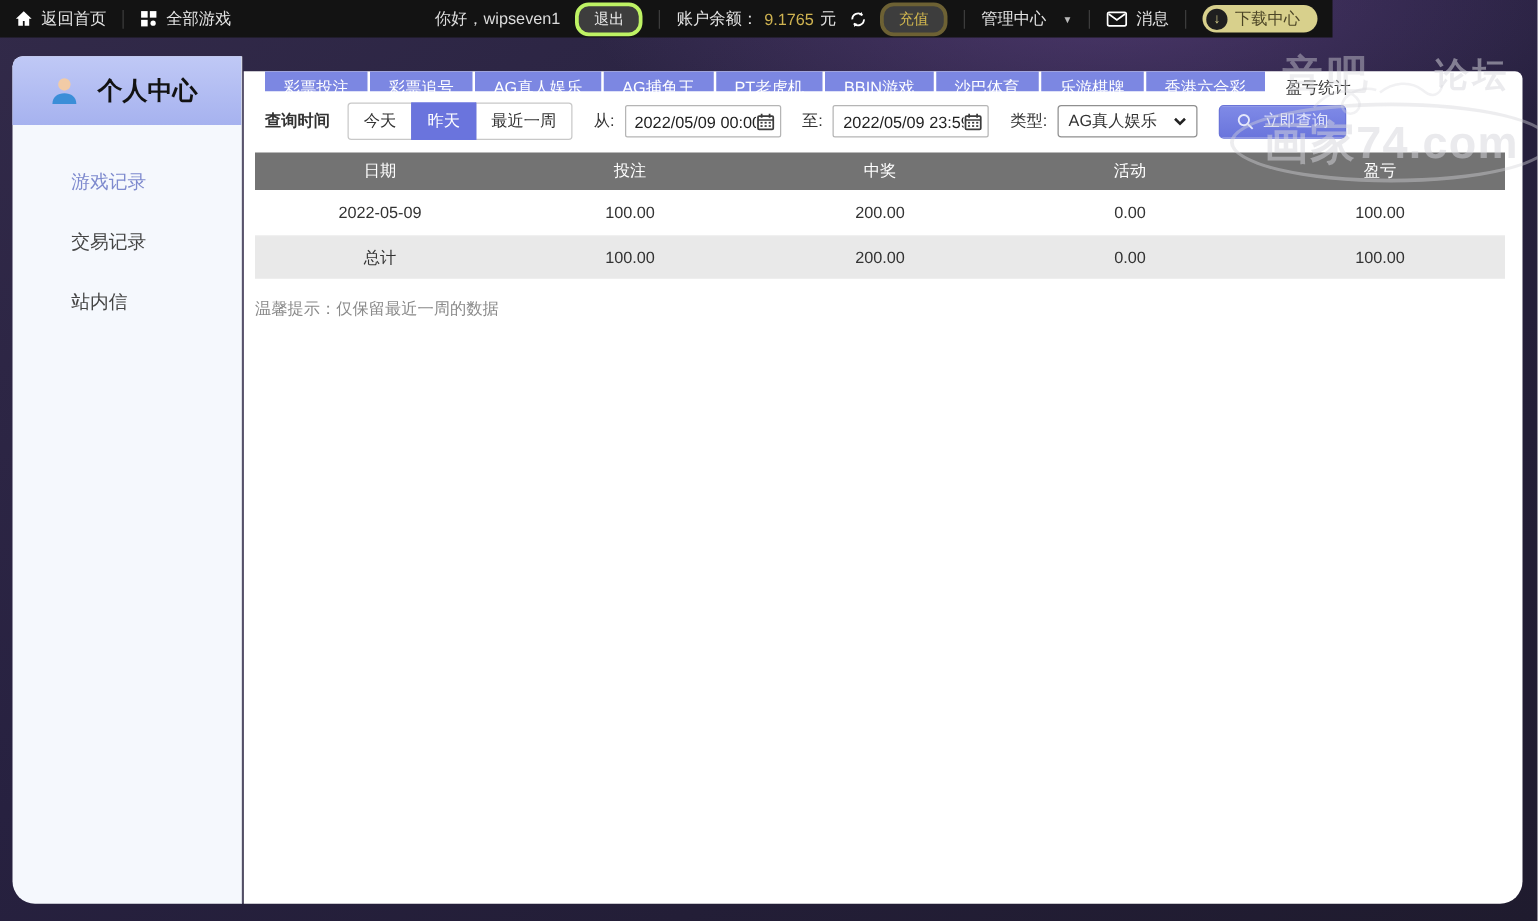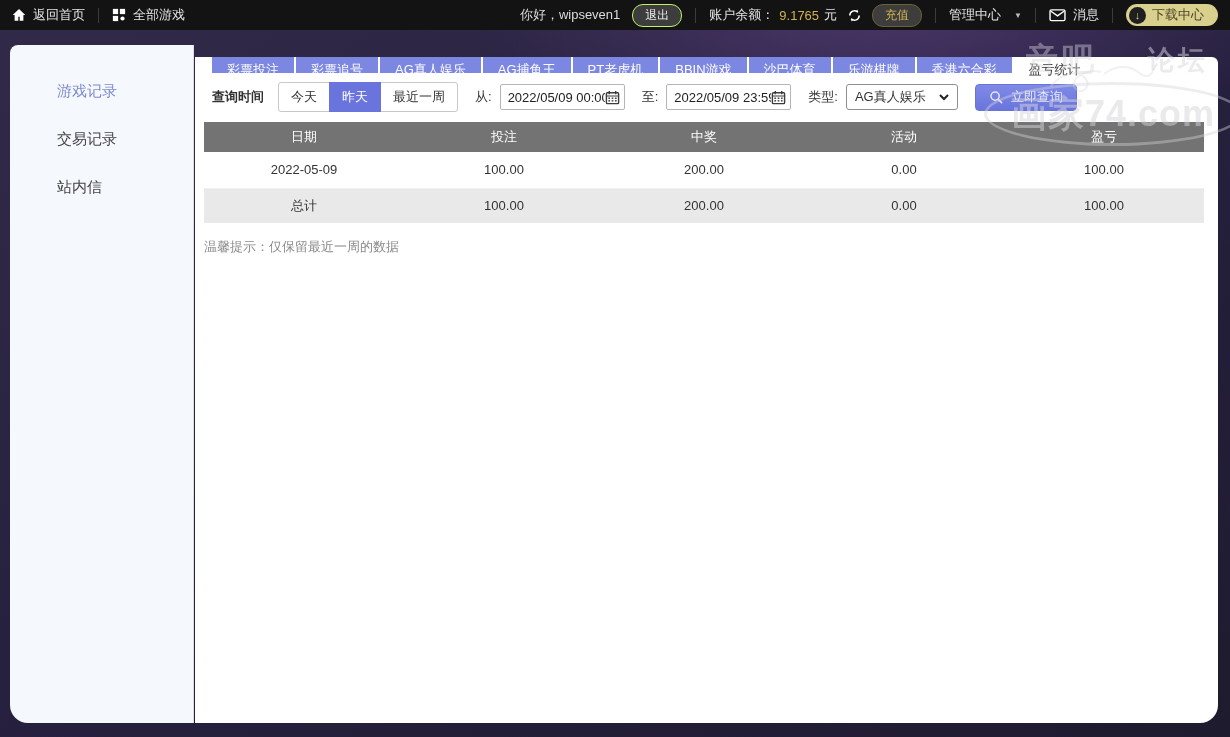--- a/index.html
+++ b/index.html
@@ -5,26 +5,26 @@
   * { margin:0; padding:0; box-sizing:border-box; }
   html,body { width:1230px; height:737px; }
   body {
     position:relative; overflow:hidden;
     font-family:"Liberation Sans","DejaVu Sans",sans-serif;
     background:
       radial-gradient(ellipse 600px 220px at 72% 0%, rgba(125,85,165,.40), transparent 70%),
       linear-gradient(150deg,#322a49 0%,#272140 45%,#1f1b2e 100%);
   }
   
-  .topbar { position:absolute; left:0; top:0; width:1230px; height:30px; background:#131313;
+  .topbar { position:absolute; left:0; top:0; width:1066px; height:30px; background:#131313;
     display:flex; align-items:center; color:#e4e4e4; font-size:13px; padding:0 12px; z-index:3; }
   .tb-item { display:flex; align-items:center; gap:7px; cursor:pointer; white-space:nowrap; }
   .vdiv { width:1px; height:15px; background:#3c3c3c; margin:0 13px; }
   .spacer { flex:1; }
-  .pill { background:#3d3d3d; border:1px solid #bef264; border-radius:11px; padding:2px 12px;
+  .pill { background:#3d3d3d; border:3px solid #bef264; border-radius:11px; padding:2px 12px;
     font-size:12px; color:#eee; cursor:pointer; }
   .pill.gold-pill { color:#d3b84f; border-color:#6d6134; }
   .gold { color:#cfb351; }
   .caret { color:#b9b9b9; font-size:8px; margin-left:6px; }
   .dl-pill { display:flex; align-items:center; gap:6px; background:#d8d08c; color:#4c4526;
     border-radius:12px; padding:2px 14px 2px 3px; font-size:13px; cursor:pointer; }
   .dl-circle { width:17px; height:17px; border-radius:50%; background:#1f1f1f; color:#d8d08c;
     display:flex; align-items:center; justify-content:center; font-size:11px; }
   
   .panel { position:absolute; left:10px; top:45px; width:1208px; height:678px; z-index:1; }
@@ -143,20 +143,29 @@
   <div class="vdiv"></div>
   <div class="dl-pill">
     <span class="dl-circle">↓</span>
     <span>下载中心</span>
   </div>
 </div>
 
 <div class="panel">
 
   <div class="sidebar">
+    <div class="side-header">
+      <span style="display:flex;">
+        <svg width="27" height="27" viewBox="0 0 24 24">
+            <circle cx="12" cy="7.6" r="4.4" fill="#f2cba6"></circle>
+            <path d="M3.5 21.5c0-5.2 3.7-7.7 8.5-7.7s8.5 2.5 8.5 7.7z" fill="#3b8ed8"></path>
+          </svg>
+      </span>
+      <span class="side-title">个人中心</span>
+    </div>
     <div class="side-menu">
       <div class="side-item active">游戏记录</div>
       <div class="side-item">交易记录</div>
       <div class="side-item">站内信</div>
     </div>
   </div>
 
   <div class="main">
 
     <div class="tabs">

